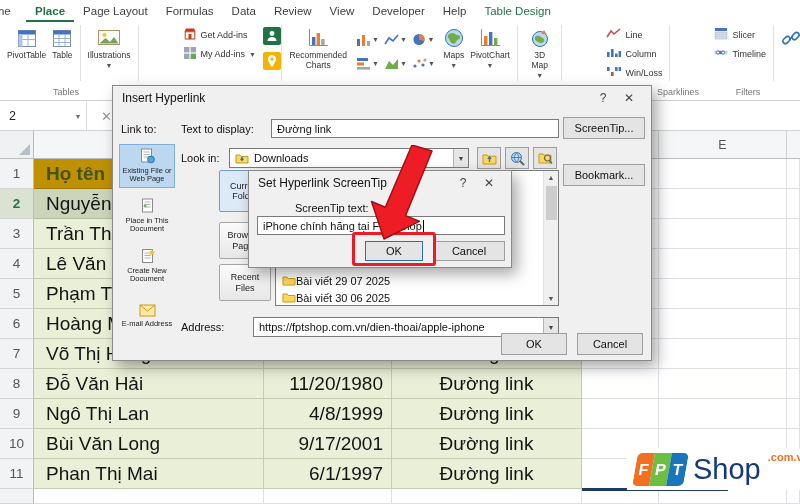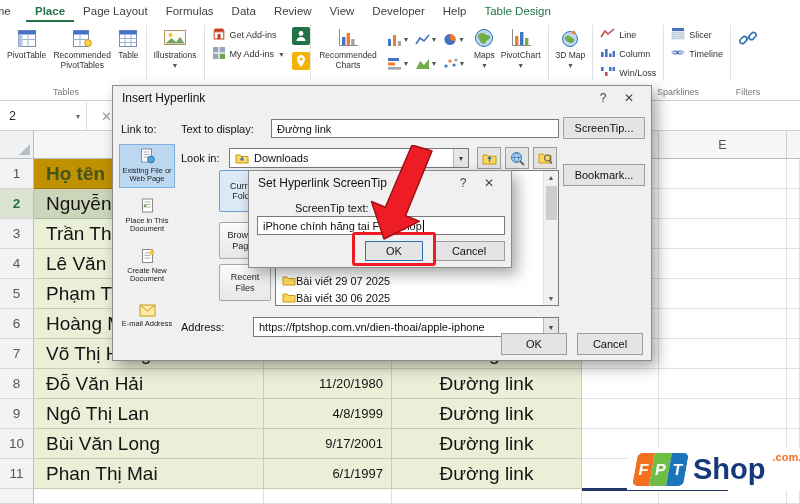--- a/index.html
+++ b/index.html
@@ -15,21 +15,21 @@
 
   
   .tabbar{position:absolute;top:0;left:0;width:100%;height:22px;background:#fff;display:flex;font-size:11.5px;color:#3f3f3f;z-index:10;}
   .tab{padding:0 9px;line-height:22px;white-space:nowrap;cursor:default;}
   .tab.active{color:var(--accent-green);font-weight:bold;box-shadow:inset 0 -2px 0 var(--accent-green);}
   .tab.contextual{color:var(--accent-green);}
   .tab-home{width:26px;overflow:hidden;padding:0;}
   .tab-home span{display:inline-block;margin-left:-20px;line-height:22px;}
   .ribbon-body{position:absolute;top:22px;left:0;width:100%;height:62px;background:#fff;display:flex;align-items:flex-start;z-index:10;}
   .rgroup{display:flex;align-items:flex-start;padding:1px 4px;height:62px;}
-  .rgroup.stack{flex-direction:column;justify-content:flex-start;padding-top:3px;}
+  .rgroup.stack{flex-direction:column;justify-content:flex-start;padding-top:3px;margin-left:37px;}
   .rsep{width:1px;height:56px;background:#e2e2e2;margin:3px 0;flex:none;}
   .vbtn{display:flex;flex-direction:column;align-items:center;font-size:8.5px;color:#333;text-align:center;padding:2px 3px;line-height:1.15;max-width:66px;}
   .vbtn .ic{height:26px;display:flex;align-items:center;justify-content:center;}
   .carat{font-size:7px;color:#555;line-height:1;margin-top:1px;}
   .sbtn{display:flex;align-items:center;gap:4px;font-size:9px;color:#333;padding:1px 3px;height:19px;white-space:nowrap;}
   .chartgrid{display:grid;grid-template-columns:repeat(3,26px);grid-auto-rows:22px;gap:2px;margin:5px 4px 0 4px;}
   .cgbtn{display:flex;align-items:center;justify-content:center;gap:1px;}
   .minitiles{display:flex;flex-direction:column;gap:3px;padding-top:5px;}
   .rstrip{position:absolute;top:84px;left:0;width:100%;height:17px;background:#fff;border-bottom:1px solid #cfcfcf;font-size:9px;color:#777;z-index:10;}
   .glabel{position:absolute;top:3px;transform:translateX(-50%);white-space:nowrap;}
@@ -49,21 +49,21 @@
   .w-a{width:230px;} .w-b{width:128px;} .w-c{width:190px;} .w-d{width:77px;} .w-e{width:128px;} .w-f{width:13px;border-right:none;}
   .row{position:absolute;left:0;width:100%;height:30px;display:flex;z-index:1;}
   .c{border-right:1px solid #dde1e6;border-bottom:1px solid #dde1e6;display:flex;align-items:center;background:#fff;}
   .rn{width:34px;background:#f2f3f4;color:#555;font-size:13.5px;justify-content:center;border-right:1px solid #bdbdbd;border-bottom:1px solid #d6d6d6;}
   .rn.sel{background:#dbe2d2;color:var(--accent-green);font-weight:bold;}
   .green{background:var(--table-row-bg);border-color:#c6cdb4;}
   .selrow .green{background:var(--selected-row-bg);border-color:#b3bb9f;}
   .gold{background:var(--table-header-bg);border-color:#9c7a00;}
   .name{font-size:19px;color:#141414;padding-left:12px;}
   .namehdr{font-weight:bold;color:var(--table-header-text);}
-  .date{font-size:13px;color:#141414;justify-content:flex-end;padding-right:8px;}
+  .date{font-size:19px;color:#141414;justify-content:flex-end;padding-right:8px;}
   .link{font-size:19px;color:#141414;justify-content:center;}
   .sel-line{position:absolute;left:582px;top:488px;width:146px;height:3px;background:var(--selection-blue);z-index:2;}
 
   
   .dlg{position:absolute;background:var(--dialog-bg);border:1px solid #8a8a8a;box-shadow:5px 6px 14px rgba(0,0,0,.35);font-size:11px;color:#111;}
   .dlg-title{height:24px;display:flex;align-items:center;padding:0 9px;font-size:12px;}
   .dlg-title .t{flex:1;}
   .cap{width:26px;text-align:center;color:#444;font-size:12px;}
   .btn{position:absolute;background:#e4e4e4;border:1px solid #9e9e9e;display:flex;align-items:center;justify-content:center;font-size:11px;color:#111;}
   .btn.default{border:1px solid #2e6fb0;}
@@ -83,21 +83,21 @@
 
   
   .red-rect{position:absolute;left:352px;top:232px;width:84px;height:34px;border:3px solid var(--annotation-red);border-radius:3px;z-index:56;}
   .red-arrow{position:absolute;left:350px;top:145px;z-index:60;}
 
   
   .fpt-logo{position:absolute;left:627px;top:448px;height:42px;display:flex;align-items:center;gap:7px;background:#fff;padding:0 8px;z-index:30;}
   .fpt-flag{display:flex;transform:skewX(-10deg);border-radius:5px;overflow:hidden;}
   .fpt-flag div{width:17px;height:33px;display:flex;align-items:center;justify-content:center;color:#fff;font-weight:bold;font-size:16px;}
   .f1{background:var(--fpt-orange);} .f2{background:var(--fpt-green);} .f3{background:var(--fpt-blue);}
-  .shop-txt{font-size:29px;font-weight:bold;color:var(--fpt-navy);line-height:1;text-align:right;}
+  .shop-txt{font-size:29px;font-weight:normal;color:var(--fpt-navy);line-height:1;text-align:right;}
   .dom-txt{font-size:11px;color:var(--fpt-orange);align-self:flex-start;margin-top:3px;font-weight:bold;}
 </style>
 </head>
 <body>
 
 <div id="app">
 
   <div class="tabbar">
     <div class="tab tab-home"><span>Home</span></div>
     <div class="tab active">Place</div>
@@ -117,31 +117,20 @@
       <div class="vbtn">
         <span class="ic">
           <svg width="20" height="19" viewBox="0 0 20 19">
               <rect x="1.5" y="1.5" width="17" height="16" fill="#fff" stroke="#7a8eb5"></rect>
               <rect x="1.5" y="1.5" width="17" height="4" fill="#4472c4"></rect>
               <rect x="1.5" y="5.5" width="4" height="12" fill="#b4c6e7"></rect>
               <path d="M5.5 10.5h13M11 5.5v12" stroke="#9db0cf" fill="none"></path>
             </svg>
         </span>
         <span>PivotTable</span>
-      </div>
-      <div class="vbtn">
-        <span class="ic">
-          <svg width="20" height="19" viewBox="0 0 20 19">
-              <rect x="1.5" y="1.5" width="15" height="16" fill="#fff" stroke="#7a8eb5"></rect>
-              <rect x="1.5" y="1.5" width="15" height="4" fill="#4472c4"></rect>
-              <path d="M1.5 10.5h15M8 5.5v12" stroke="#9db0cf" fill="none"></path>
-              <circle cx="16" cy="14" r="3.4" fill="#ffd34d" stroke="#c79b17"></circle>
-            </svg>
-        </span>
-        <span>Recommended PivotTables</span>
       </div>
       <div class="vbtn">
         <span class="ic">
           <svg width="20" height="19" viewBox="0 0 20 19">
               <rect x="1.5" y="1.5" width="17" height="16" fill="#fff" stroke="#7a8eb5"></rect>
               <rect x="1.5" y="1.5" width="17" height="4" fill="#4472c4"></rect>
               <path d="M1.5 9.5h17M1.5 13.5h17M7 5.5v12M13 5.5v12" stroke="#9db0cf" fill="none"></path>
             </svg>
         </span>
         <span>Table</span>

